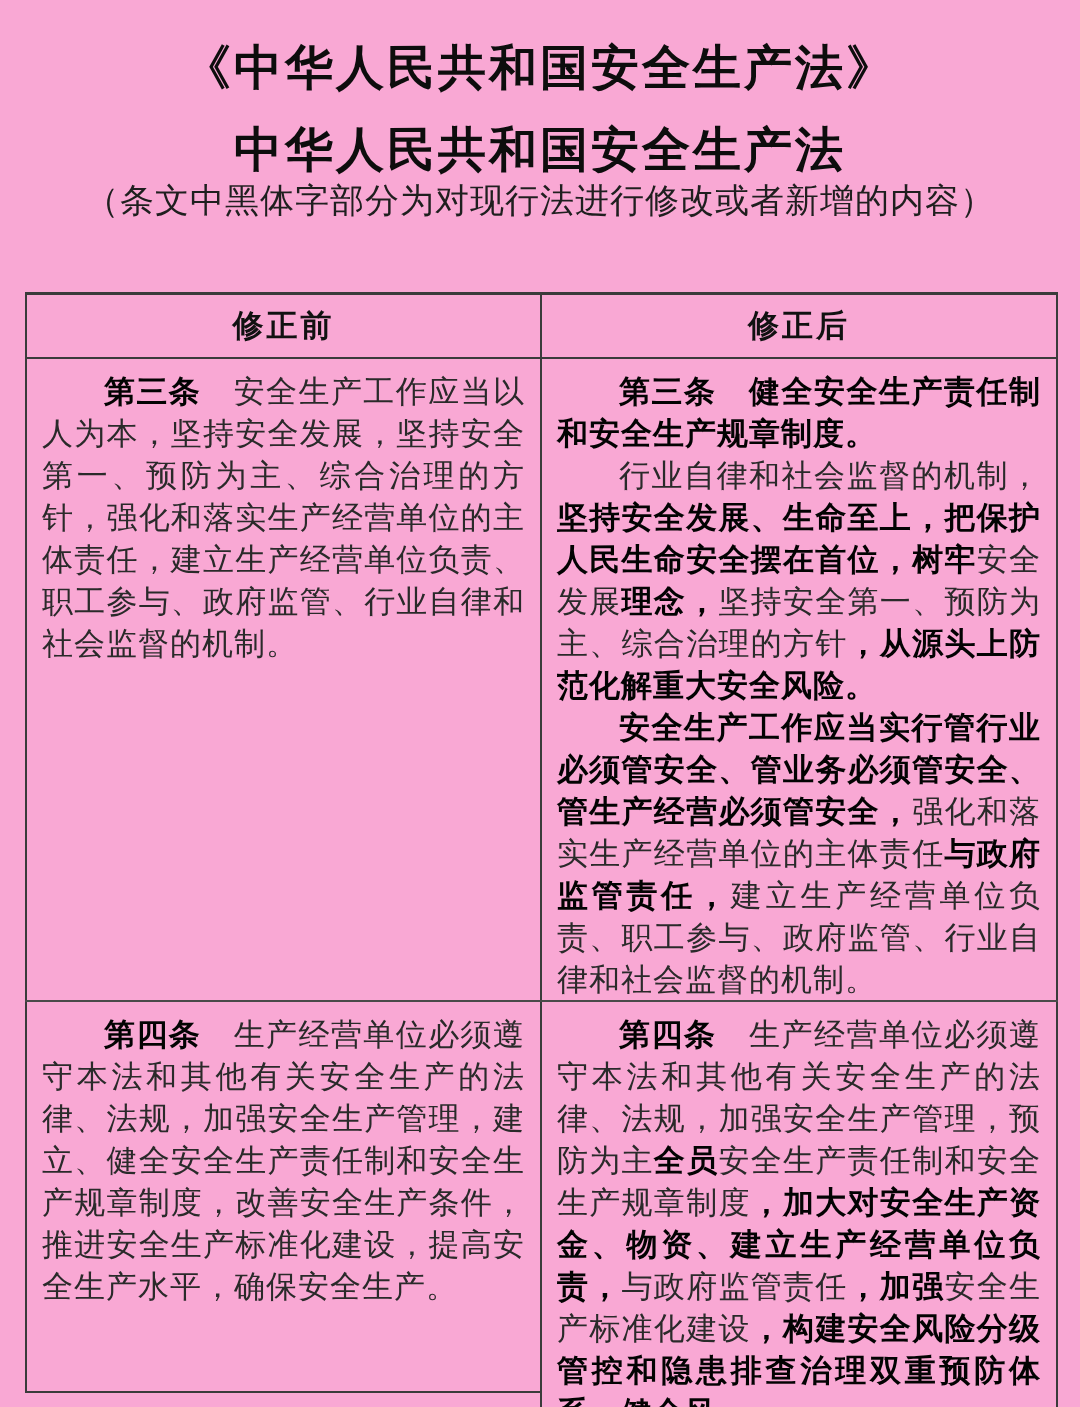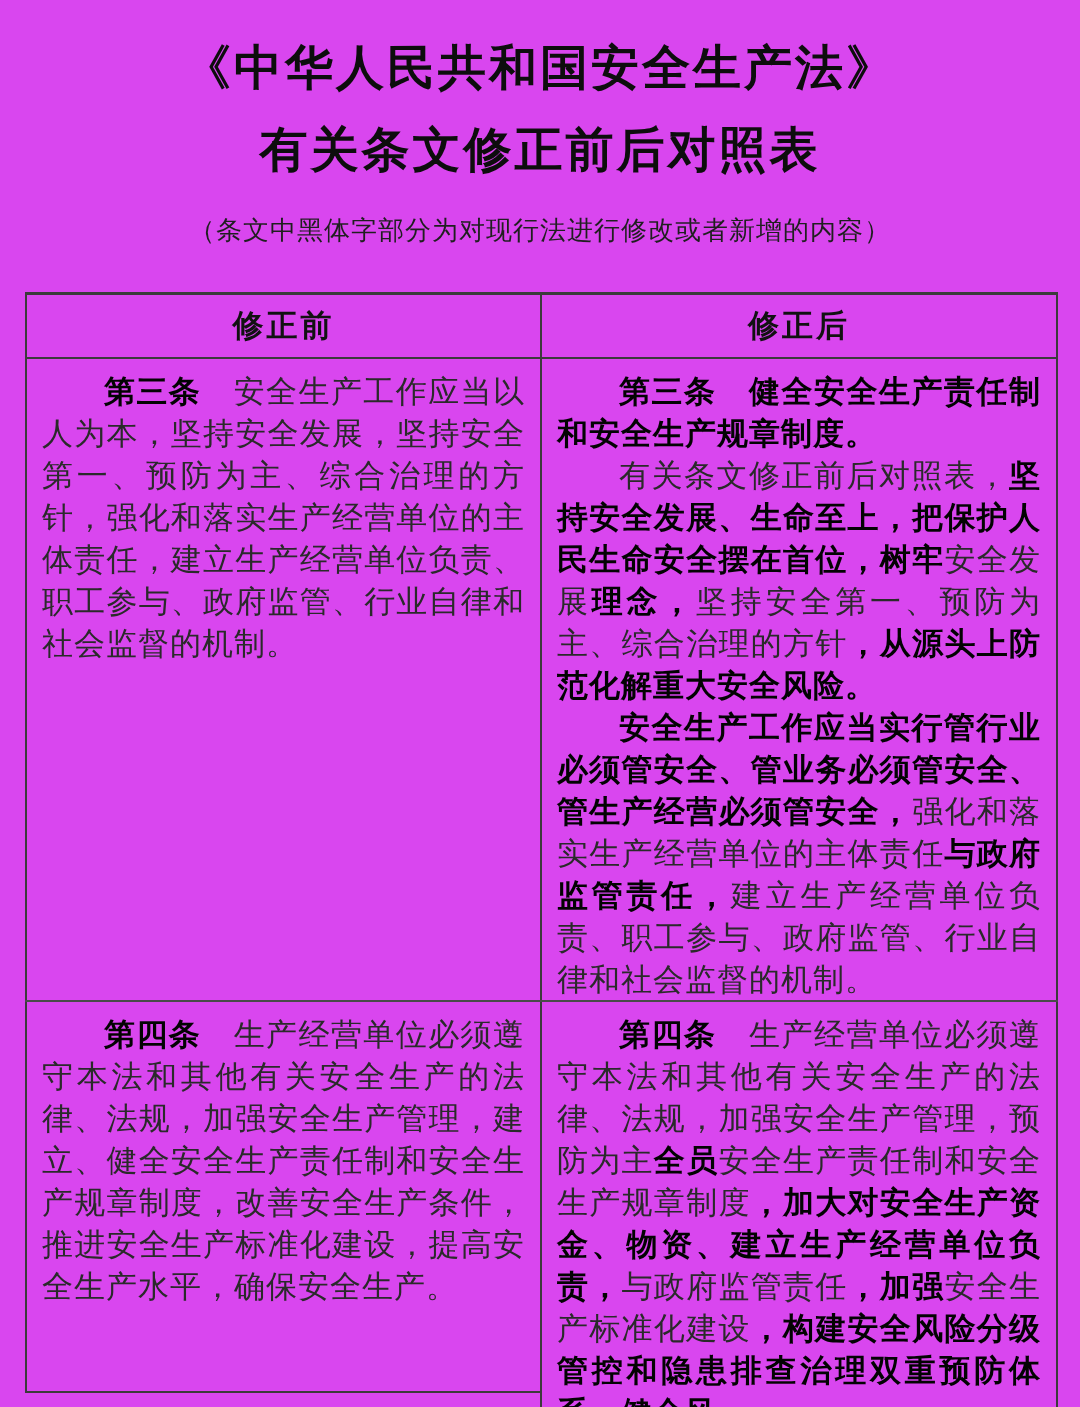--- a/index.html
+++ b/index.html
@@ -1,38 +1,37 @@
 <!DOCTYPE html>
 <html><head>
 <meta charset="utf-8">
 <style>
   html, body { margin: 0; padding: 0; }
   .page {
     position: relative;
     width: 1080px;
     height: 1407px;
-    background: #d946ef;
+    background: #f9a8d4;
     overflow: hidden;
     font-family: "Liberation Serif", "DejaVu Serif", serif;
     color: #1c1c1c;
   }
   .titles { text-align: center; padding-top: 36px; }
   .doc-title {
     margin: 0;
     font-size: 48px;
     line-height: 64px;
     font-weight: 700;
     letter-spacing: 3px;
     color: #0d0d0d;
   }
   .doc-title.second { margin-top: 18px; }
   .doc-note {
-    margin-top: 30px;
     text-align: center;
-    font-size: 26px;
+    font-size: 34px;
     line-height: 38px;
     letter-spacing: 1px;
     color: #1f1f1f;
   }
   .tbl {
     position: absolute;
     left: 25px;
     top: 292px;
     width: 1033px;
   }
@@ -80,37 +79,37 @@
     font-weight: 700;
     color: #030303;
   }
 </style>
 </head>
 <body>
 
 <div class="page">
   <div class="titles">
     <h1 class="doc-title">《中华人民共和国安全生产法》</h1>
-    <h1 class="doc-title second">有关条文修正前后对照表</h1>
+    <h1 class="doc-title second">中华人民共和国安全生产法</h1>
     <div class="doc-note">（条文中黑体字部分为对现行法进行修改或者新增的内容）</div>
   </div>
 
   <div class="tbl">
     <div class="thead">
       <div class="hcell before">修正前</div>
       <div class="hcell after">修正后</div>
     </div>
     <div>
         <div class="trow row-1">
           <div class="cell cell-before">
             <p><b>第三条</b><span>　安全生产工作应当以人为本，坚持安全发展，坚持安全第一、预防为主、综合治理的方针，强化和落实生产经营单位的主体责任，建立生产经营单位负责、职工参与、政府监管、行业自律和社会监督的机制。</span></p>
           </div>
           <div class="cell cell-after">
             <p><b>第三条　健全安全生产责任制和安全生产规章制度。</b></p>
-            <p><span>有关条文修正前后对照表，</span><b>坚持安全发展、生命至上，把保护人民生命安全摆在首位，树牢</b><span>安全发展</span><b>理念，</b><span>坚持安全第一、预防为主、综合治理的方针</span><b>，从源头上防范化解重大安全风险。</b></p>
+            <p><span>行业自律和社会监督的机制，</span><b>坚持安全发展、生命至上，把保护人民生命安全摆在首位，树牢</b><span>安全发展</span><b>理念，</b><span>坚持安全第一、预防为主、综合治理的方针</span><b>，从源头上防范化解重大安全风险。</b></p>
             <p><b>安全生产工作应当实行管行业必须管安全、管业务必须管安全、管生产经营必须管安全，</b><span>强化和落实生产经营单位的主体责任</span><b>与政府监管责任，</b><span>建立生产经营单位负责、职工参与、政府监管、行业自律和社会监督的机制。</span></p>
           </div>
         </div>
         <div class="trow row-2">
           <div class="cell cell-before">
             <p><b>第四条</b><span>　生产经营单位必须遵守本法和其他有关安全生产的法律、法规，加强安全生产管理，建立、健全安全生产责任制和安全生产规章制度，改善安全生产条件，推进安全生产标准化建设，提高安全生产水平，确保安全生产。</span></p>
           </div>
           <div class="cell cell-after">
             <p><b>第四条</b><span>　生产经营单位必须遵守本法和其他有关安全生产的法律、法规，加强安全生产管理，预防为主</span><b>全员</b><span>安全生产责任制和安全生产规章制度</span><b>，加大对安全生产资金、物资、建立生产经营单位负责，</b><span>与政府监管责任</span><b>，加强</b><span>安全生产标准化建设</span><b>，构建安全风险分级管控和隐患排查治理双重预防体系，健全风</b></p>
           </div>

